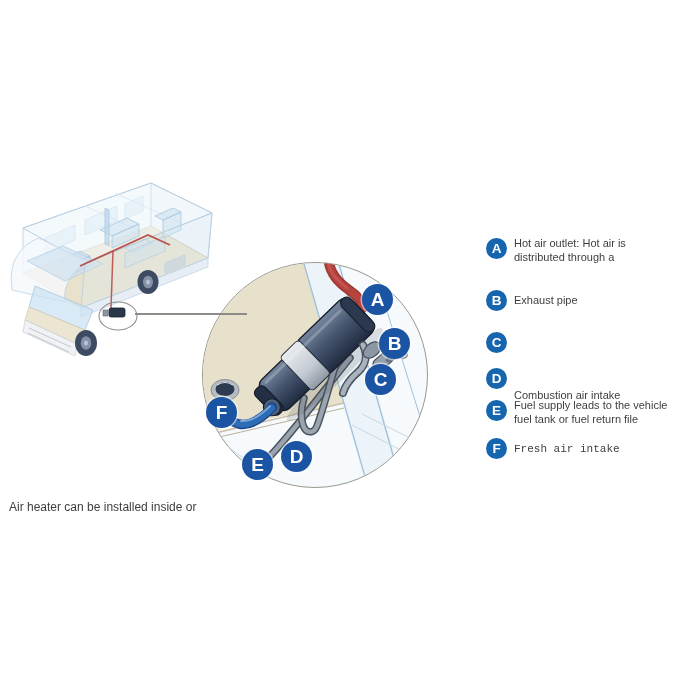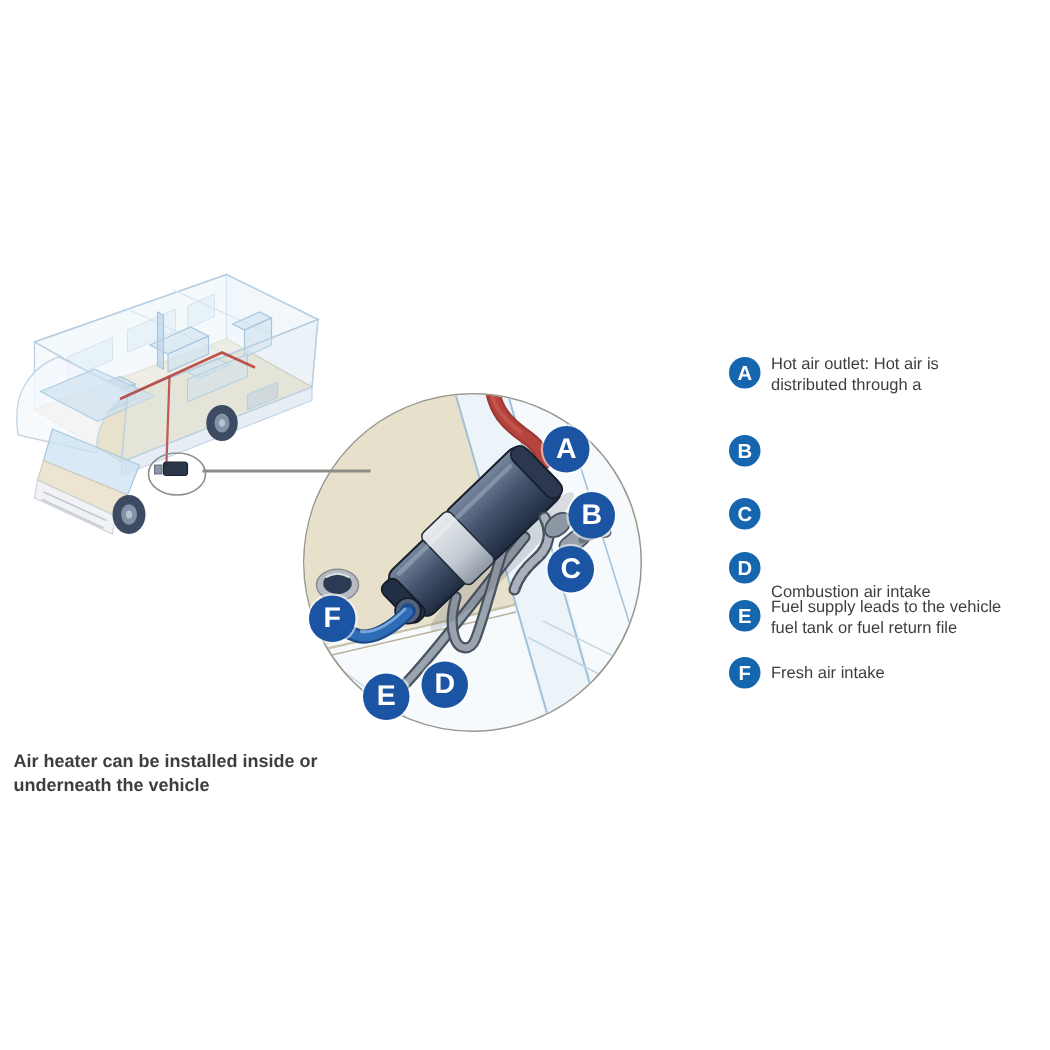--- a/index.html
+++ b/index.html
@@ -32,21 +32,21 @@
 
   
   .legend-item{position:absolute;left:486px;display:flex;gap:7px;align-items:flex-start;}
   .legend-badge{flex:none;width:21px;height:21px;border-radius:50%;background:var(--legend-badge);
     color:#fff;font-weight:bold;font-size:13.5px;display:flex;align-items:center;justify-content:center;}
   .legend-text{font-size:11px;line-height:14px;color:var(--text);width:180px;}
   .legend-text span{display:block;}
 
   
   .caption{position:absolute;left:9px;top:500px;font-size:12px;line-height:15.5px;color:var(--text);}
-  .caption span{display:block;font-weight:bold;}
+  .caption span{display:block;}
 
   
   .duct{stroke:var(--duct-red);}
   .duct-core{stroke:#c4554e;}
   .bluepipe{stroke:var(--pipe-blue);}
   .beige-fill{fill:var(--beige);}
 </style>
 </head>
 <body>
 
@@ -213,43 +213,45 @@
   <div>
     <div class="legend-item" style="top:238px;">
       <div class="legend-badge">A</div>
       <div class="legend-text" style="margin-top:-2px;">
         <span>Hot air outlet: Hot air is</span>
         <span>distributed through a</span>
       </div>
     </div>
     <div class="legend-item" style="top:290px;">
       <div class="legend-badge">B</div>
+      <div class="legend-text" style="margin-top:3px;">
+        <span>Exhaust pipe</span>
+      </div>
     </div>
     <div class="legend-item" style="top:332px;">
       <div class="legend-badge">C</div>
     </div>
     <div class="legend-item" style="top:368px;">
       <div class="legend-badge">D</div>
       <div class="legend-text" style="margin-top:20px;">
         <span>Combustion air intake</span>
       </div>
     </div>
     <div class="legend-item" style="top:400px;">
       <div class="legend-badge">E</div>
       <div class="legend-text" style="margin-top:-2px;">
         <span>Fuel supply leads to the vehicle</span>
         <span>fuel tank or fuel return file</span>
       </div>
     </div>
     <div class="legend-item" style="top:438px;">
       <div class="legend-badge">F</div>
-      <div class="legend-text" style="margin-top:4px;">
+      <div class="legend-text" style="margin-top:4px;font-family:Liberation Mono, monospace;">
         <span>Fresh air intake</span>
       </div>
     </div>
   </div>
 
   <div class="caption">
     <span>Air heater can be installed inside or</span>
-    <span>underneath the vehicle</span>
   </div>
 
 </div>
 
 </body></html>

